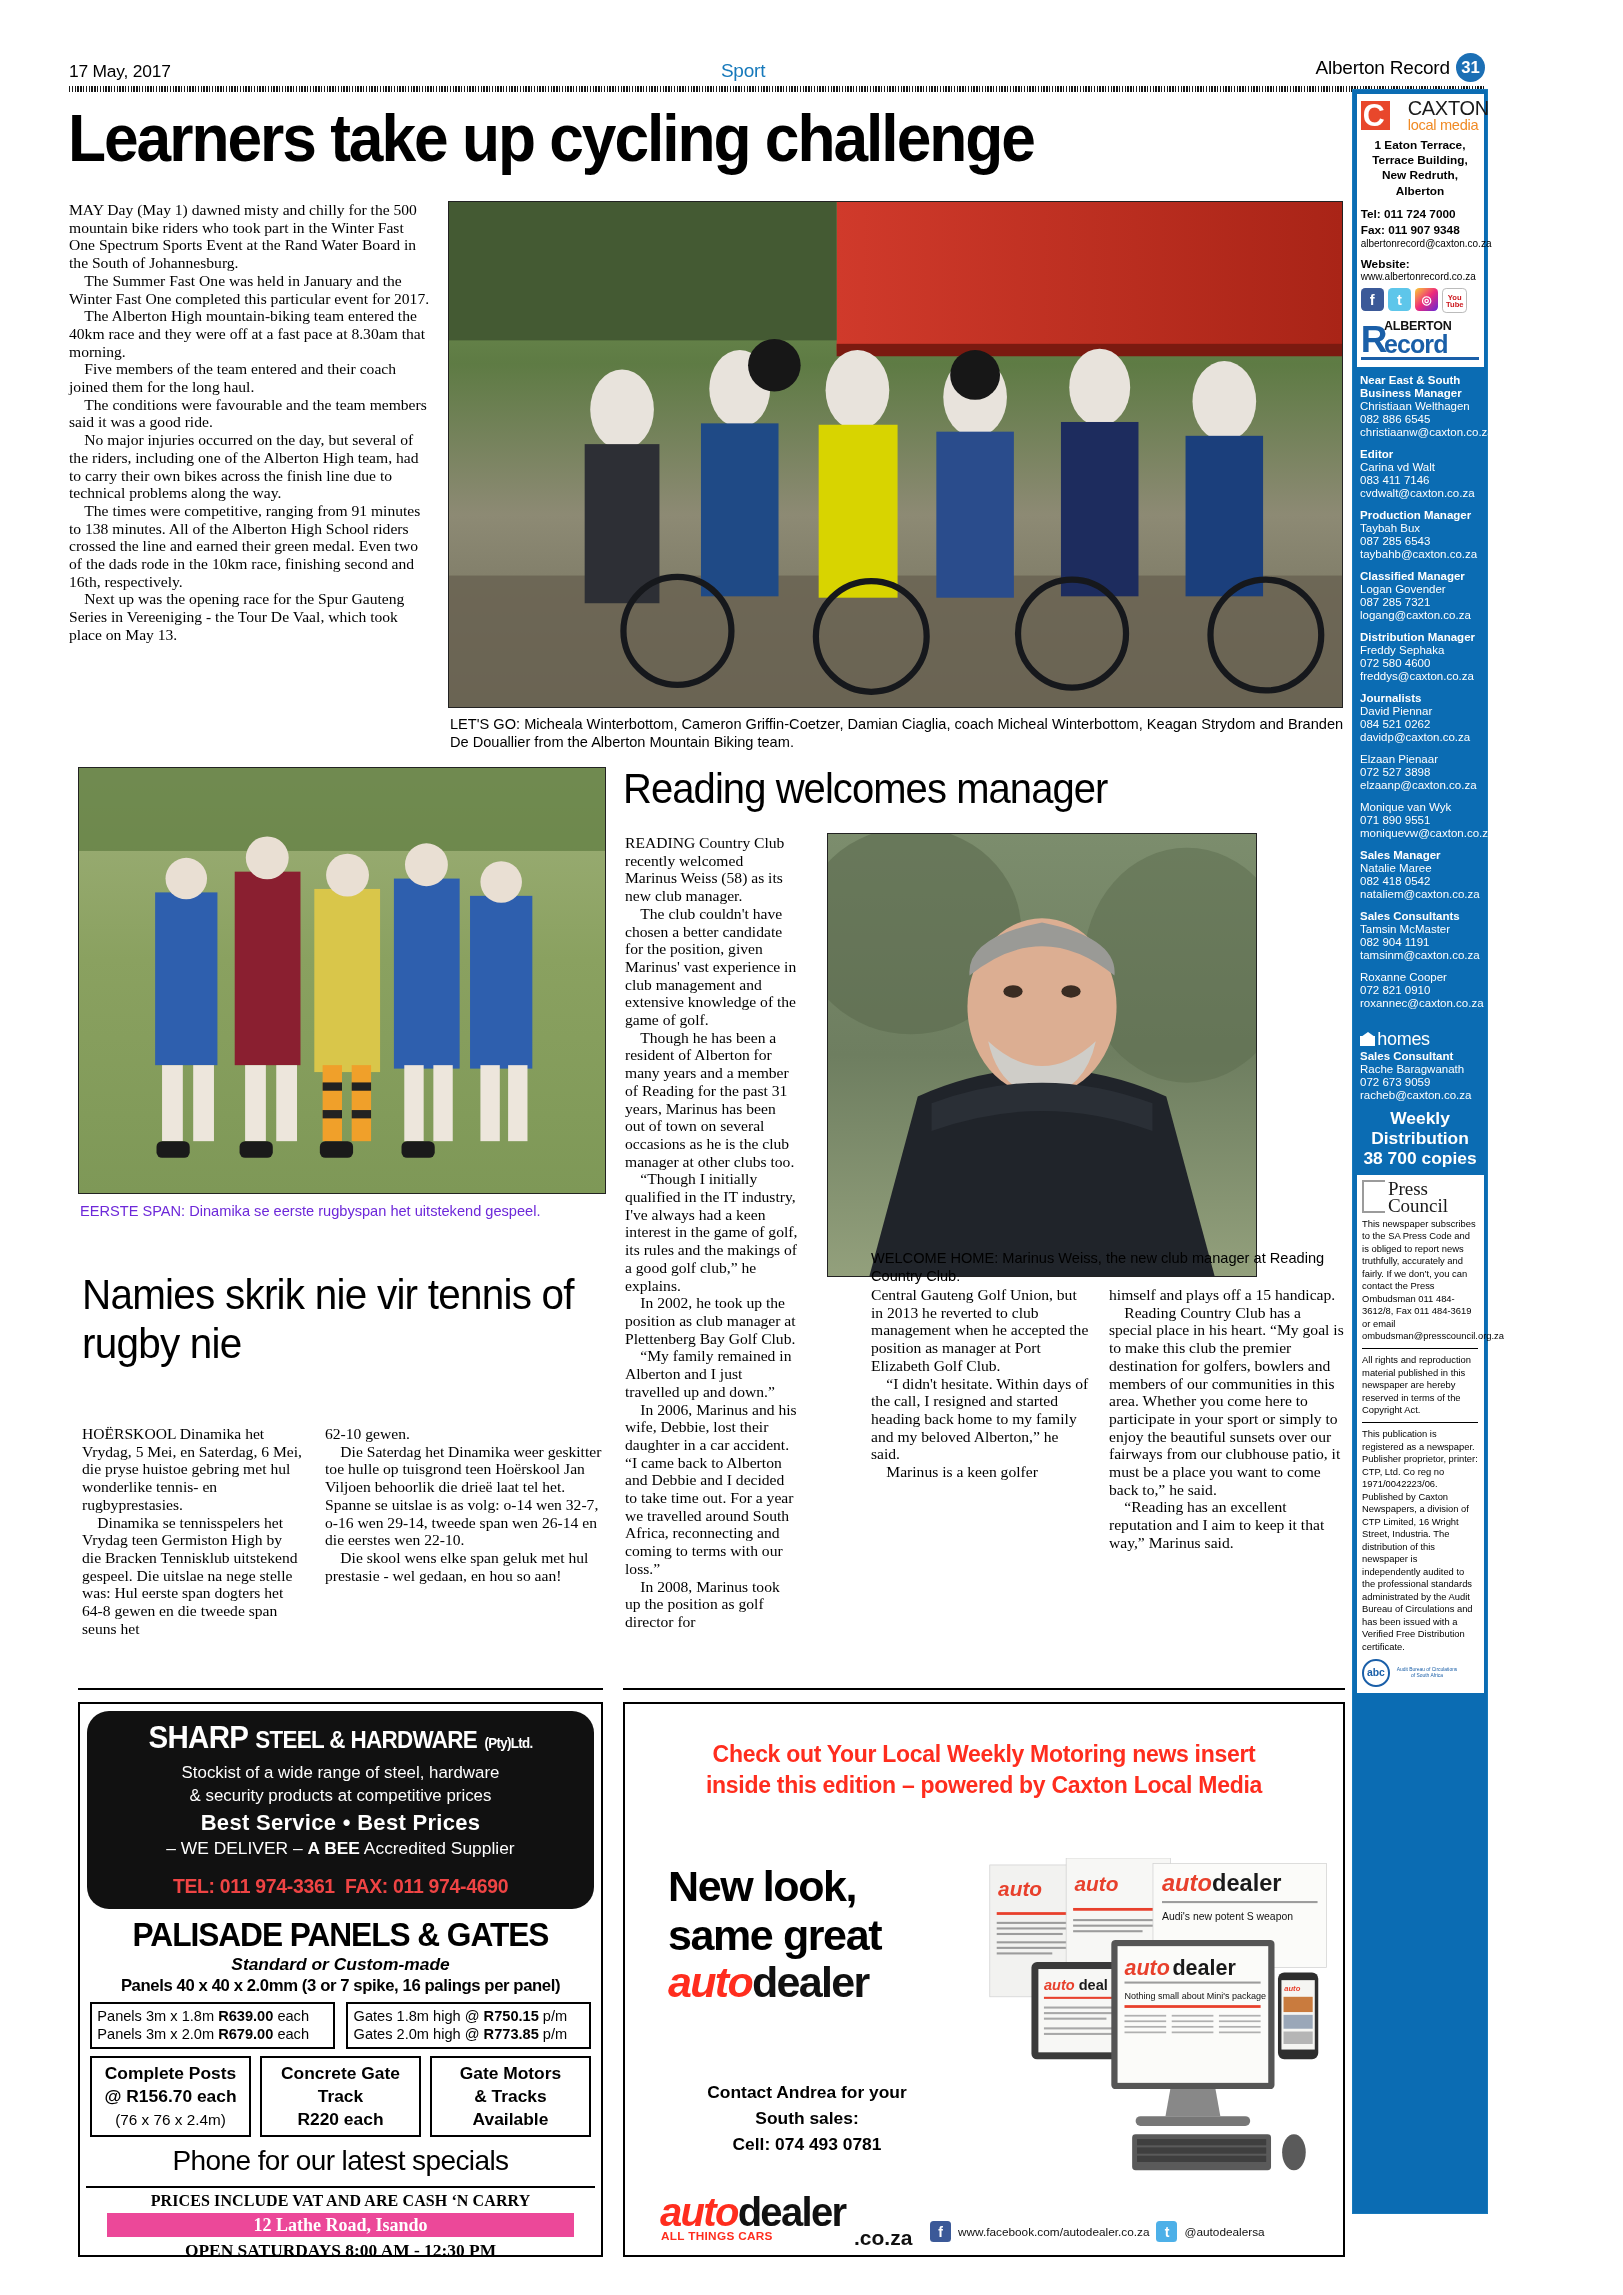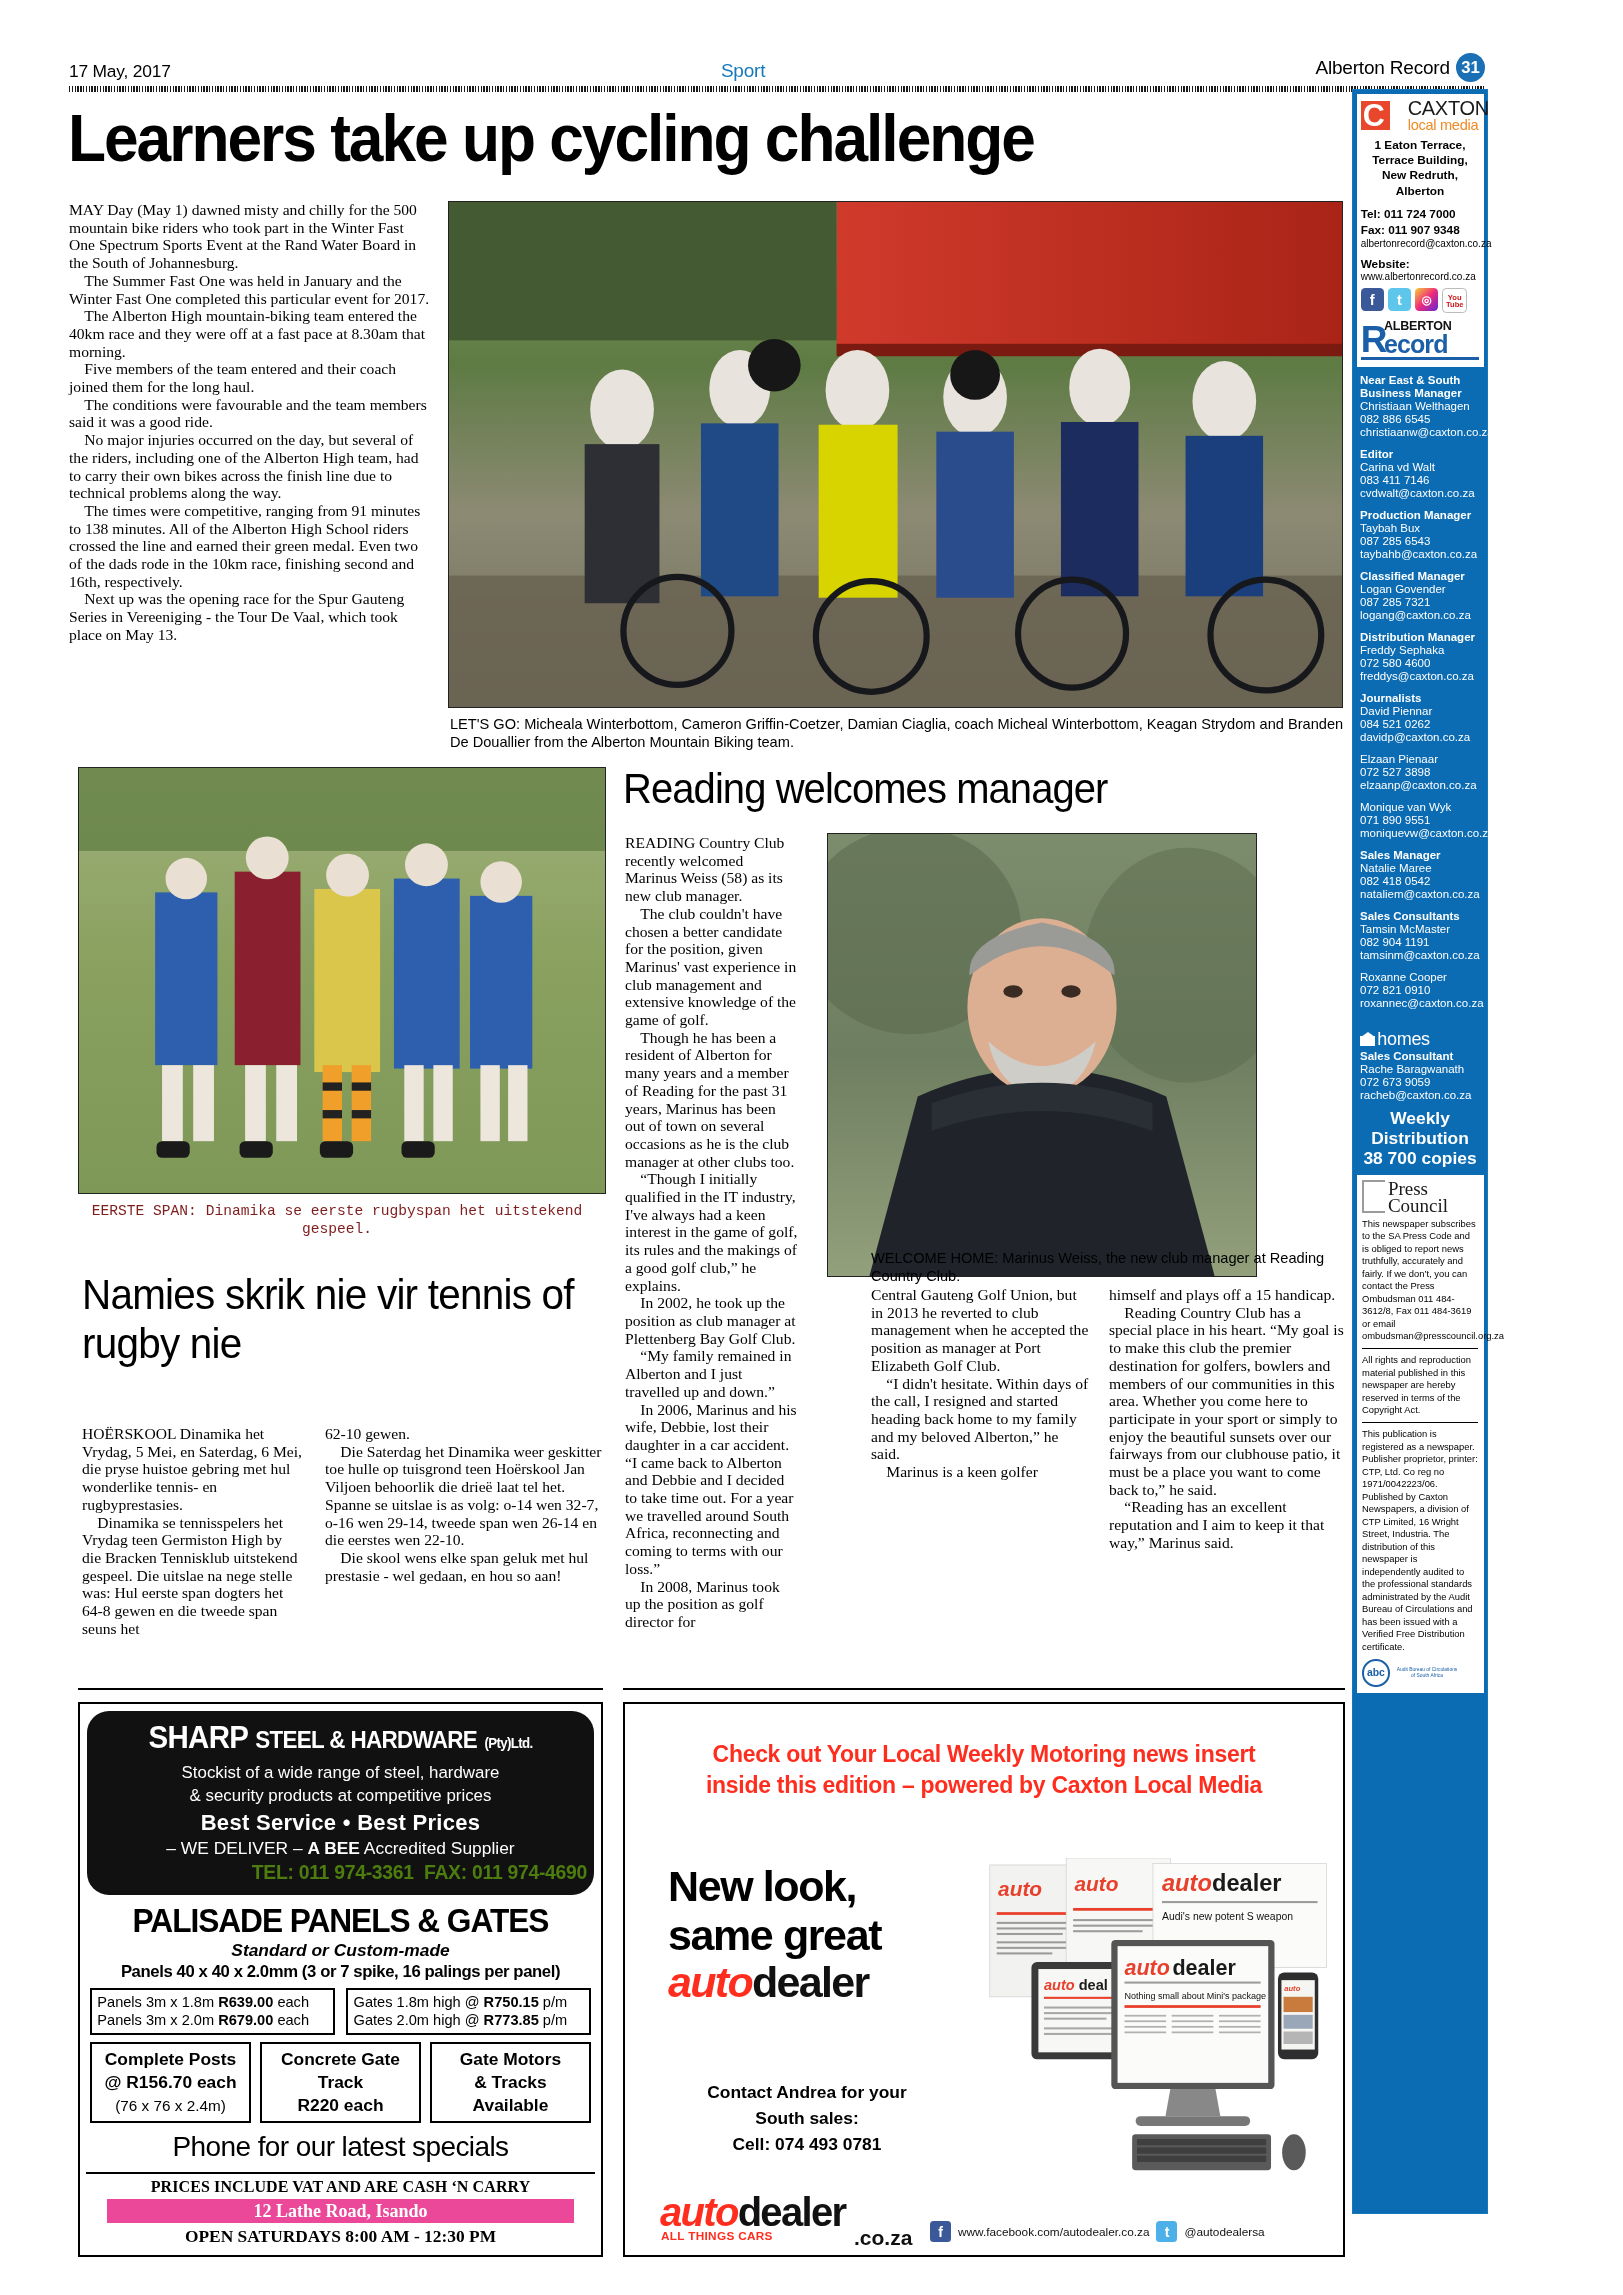--- a/index.html
+++ b/index.html
@@ -28,22 +28,22 @@
   .story1-col p{margin:0;text-indent:15.3px;}
   .story1-col p.first{text-indent:0;}
   .story1-col p.first::first-line{}
 
   .photo1{position:absolute;left:448px;top:201px;width:895px;height:507px;overflow:hidden;border:0.7px solid #222;box-sizing:border-box;}
   .cap1{position:absolute;left:450px;top:715px;width:895px;font-family:"Liberation Sans",sans-serif;
       font-size:14.6px;line-height:18px;color:#000;}
 
   
   .photo2{position:absolute;left:78px;top:767px;width:528px;height:427px;overflow:hidden;border:0.7px solid #222;box-sizing:border-box;}
-  .cap2{position:absolute;left:80px;top:1202px;width:514px;font-family:Liberation Mono, monospace;
-      font-size:14.6px;line-height:18px;color:#7f1d1d;text-align:center;}
+  .cap2{position:absolute;left:80px;top:1202px;width:514px;font-family:Liberation Sans, sans-serif;
+      font-size:14.6px;line-height:18px;color:#6d28d9;}
 
   .headline2{position:absolute;left:623px;top:765px;width:722px;
     font-family:"Liberation Sans",sans-serif;font-size:43px;line-height:46px;letter-spacing:-1px;color:#000;
     transform:scaleX(.93);transform-origin:left top;}
 
   .r-col1{position:absolute;left:625px;top:834px;width:174px;font-size:15.6px;line-height:17.7px;}
   .r-col1 p{margin:0;text-indent:15.3px;}
   .r-col1 p.first{text-indent:0;}
 
   .photo3{position:absolute;left:827px;top:833px;width:430px;height:444px;overflow:hidden;border:0.7px solid #222;box-sizing:border-box;}
@@ -74,21 +74,21 @@
   .ad-sharp{position:absolute;left:78px;top:1702px;width:525px;height:555px;border:2.8px solid #000;box-sizing:border-box;background:#fff;}
   .sharp-black{margin:7px;background:#111;border-radius:22px;padding:9.7px 7px 11px;}
   .sharp-l1{text-align:center;font-family:"Liberation Sans",sans-serif;font-weight:bold;color:#fff;
      font-size:31px;letter-spacing:-0.7px;line-height:33px;transform:scaleX(.95);}
   .sharp-l1 .small{font-size:23.6px;}
   .sharp-l1 .tiny{font-size:14px;}
   .sharp-l2{text-align:center;font-family:"Liberation Sans",sans-serif;color:#fff;font-size:17.4px;line-height:20px;margin-top:2.8px;transform:scaleX(.97);}
   .sharp-l3{text-align:center;font-family:"Liberation Sans",sans-serif;font-weight:bold;color:#fff;font-size:22px;margin-top:4.9px;letter-spacing:0.3px;}
   .sharp-l4{text-align:center;font-family:"Liberation Sans",sans-serif;color:#fff;font-size:17.4px;margin-top:1.4px;}
   .sharp-l4 b{font-weight:bold;}
-  .sharp-l5{text-align:right;font-family:"Liberation Sans",sans-serif;font-weight:bold;color:#4d7c0f;font-size:19.4px;margin-top:2px;letter-spacing:-0.3px;}
+  .sharp-l5{text-align:center;font-family:"Liberation Sans",sans-serif;font-weight:bold;color:#ef4444;font-size:19.4px;margin-top:16px;letter-spacing:-0.3px;}
   .sharp-pal{text-align:center;font-family:"Liberation Sans",sans-serif;font-weight:bold;font-size:33px;
      letter-spacing:-1.1px;color:#000;margin-top:4.2px;transform:scaleX(.96);}
   .sharp-std{text-align:center;font-family:"Liberation Sans",sans-serif;font-weight:bold;font-style:italic;font-size:17.4px;color:#000;}
   .sharp-pan{text-align:center;font-family:"Liberation Sans",sans-serif;font-weight:bold;font-size:16.7px;color:#000;letter-spacing:-0.4px;margin-top:1.4px;}
   .sharp-row{display:flex;gap:11px;margin:5.6px 9.7px 0;}
   .sharp-box{border:2.1px solid #000;flex:1;padding:3.5px 5.6px;font-family:"Liberation Sans",sans-serif;font-size:14.6px;line-height:18px;}
   .sharp-box b{font-weight:bold;}
   .sharp-row3{display:flex;gap:8.3px;margin:7px 9.7px 0;}
   .sharp-cell{border:2.1px solid #000;flex:1;text-align:center;font-family:"Liberation Sans",sans-serif;
       font-weight:bold;font-size:17.4px;line-height:23px;padding:4.2px 1.4px;}

